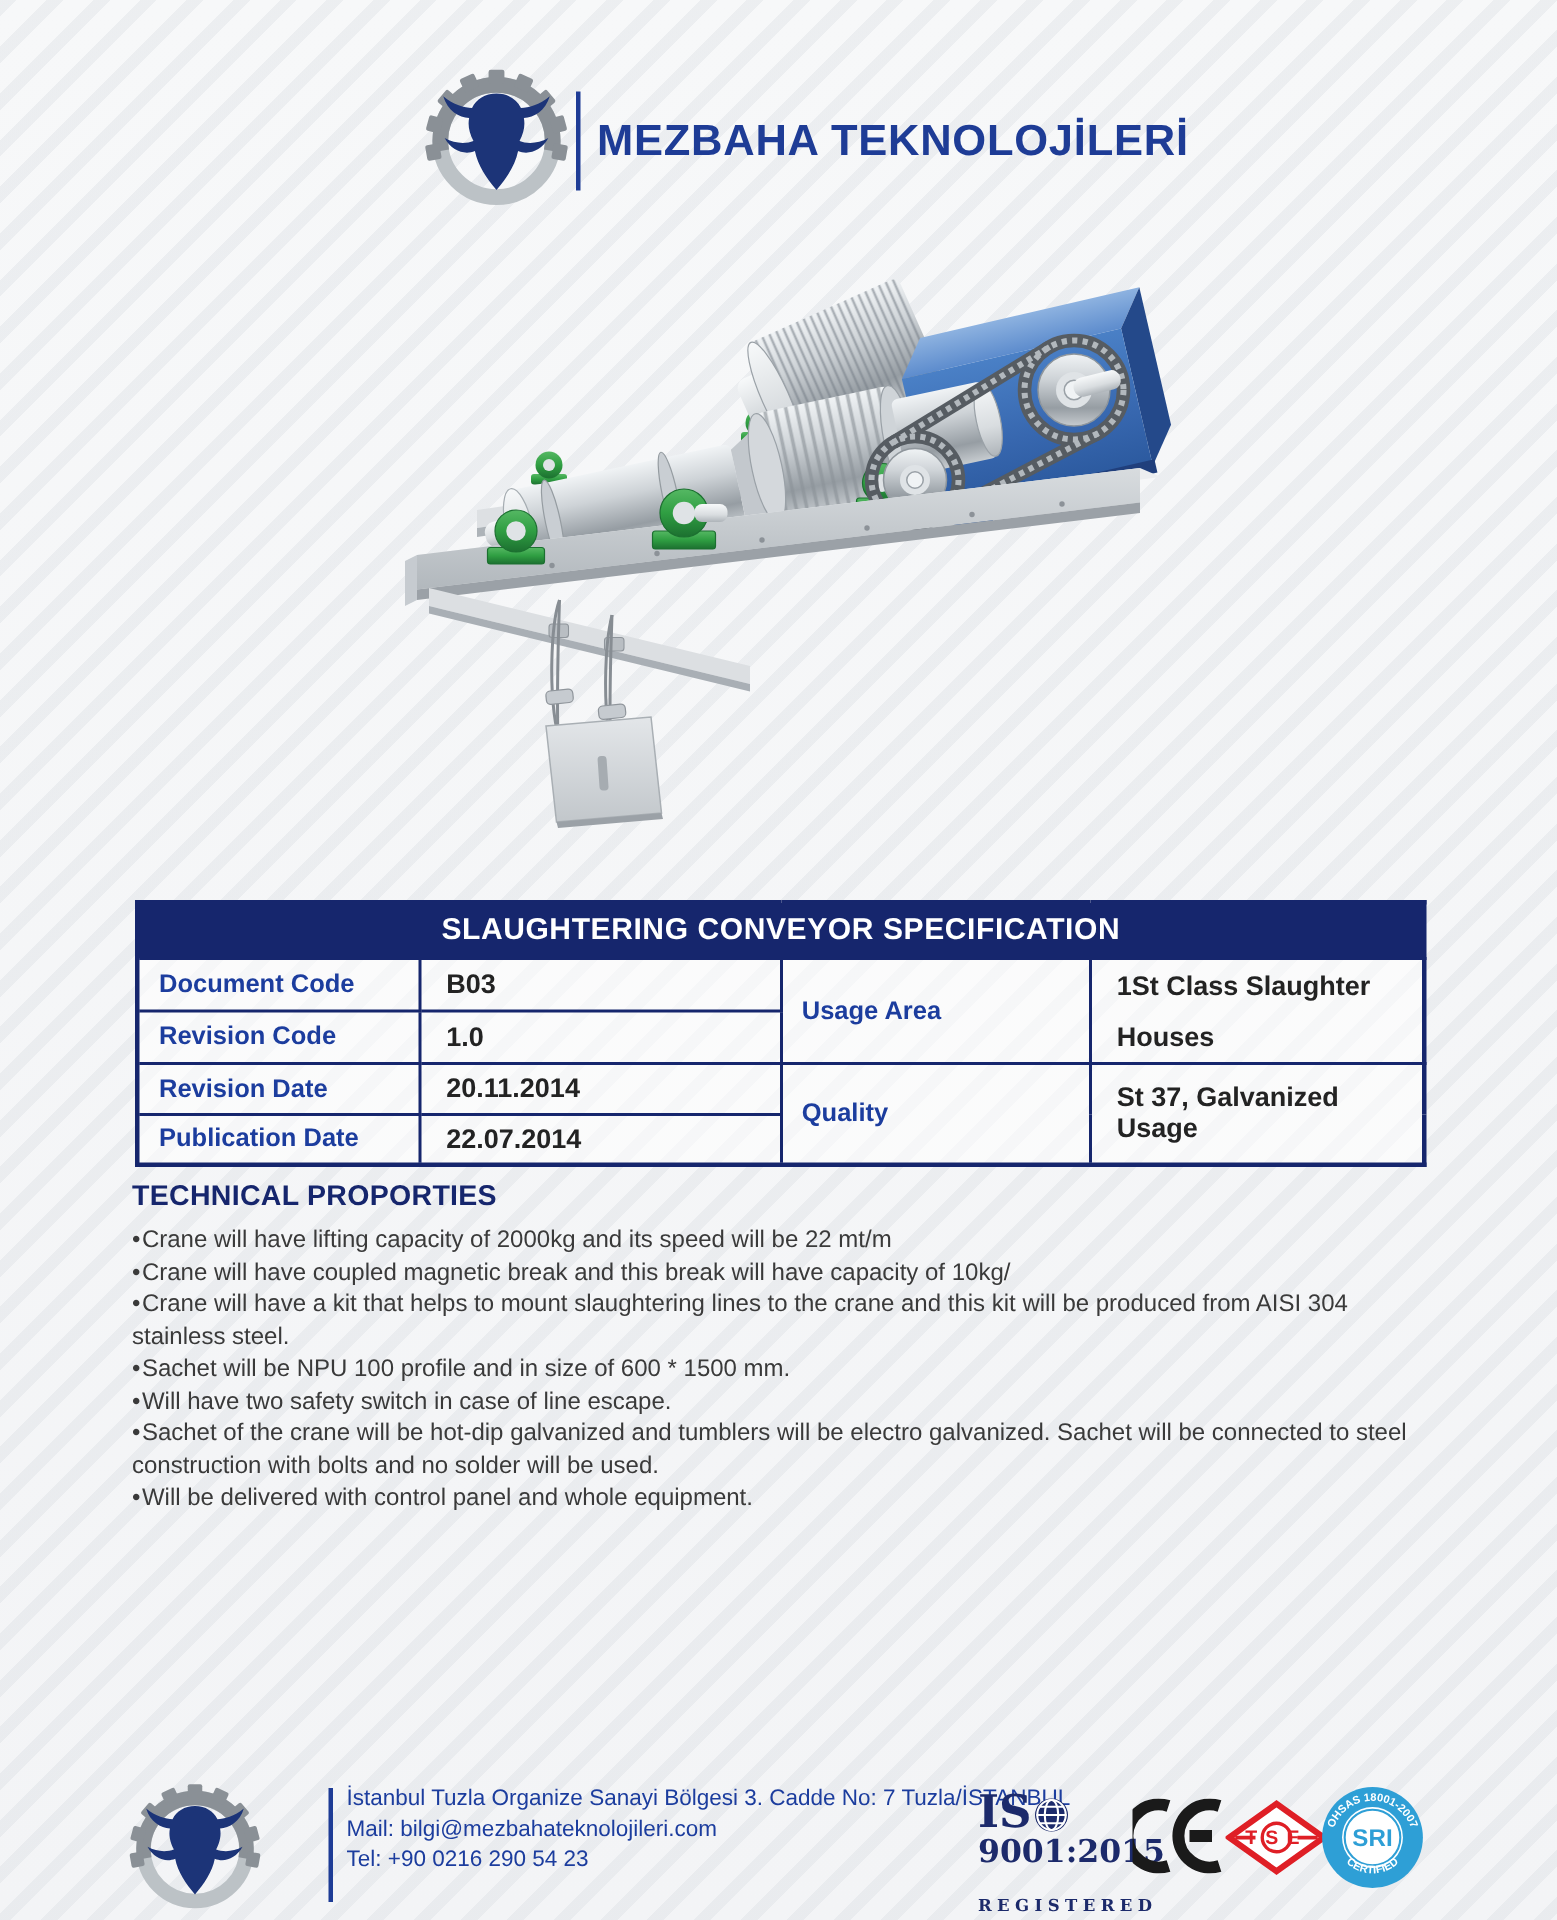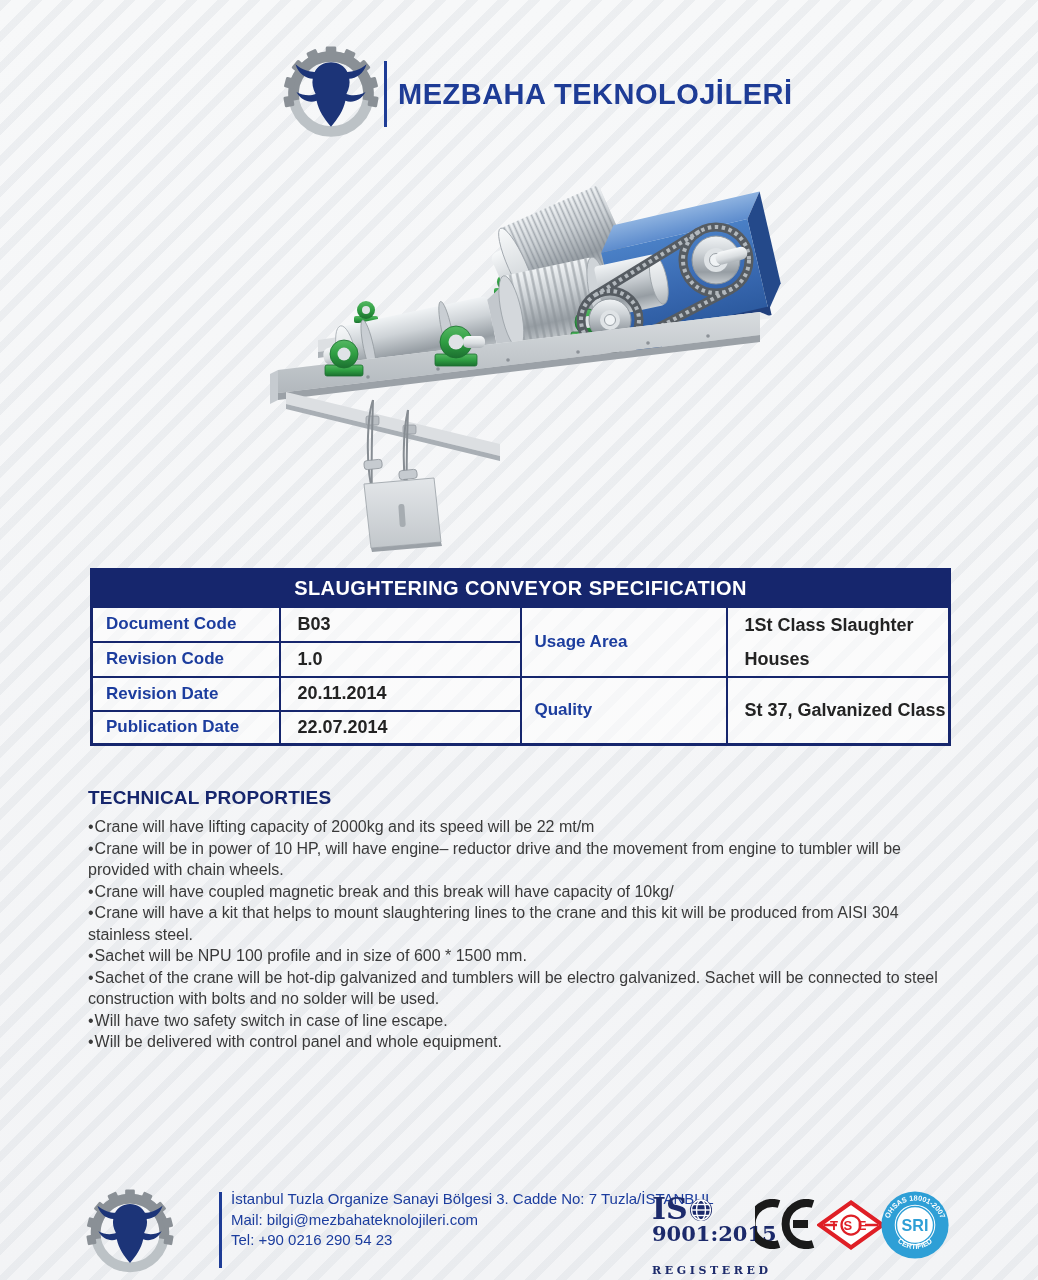--- a/index.html
+++ b/index.html
@@ -16,21 +16,21 @@
   .brand-header { position:absolute; left:283px; top:46px; display:flex; align-items:center; }
   .brand-logo { width:96px; height:96px; }
   .brand-divider { width:3px; height:66px; background:#1e3c96; margin:0 11px 0 5px; }
   .brand-name { font-size:29px; font-weight:bold; color:#1e3c96; letter-spacing:0.5px; line-height:1.05; white-space:nowrap; }
   .brand-tagline { font-size:20px; color:#3c3e41; letter-spacing:6px; margin-top:5px; white-space:nowrap; }
 
   
   .machine { position:absolute; left:248px; top:164px; width:548px; height:408px; }
 
   
-  .spec-table { position:absolute; left:90px; top:568px; width:858px; border-collapse:collapse; table-layout:fixed; }
+  .spec-table { position:absolute; left:90px; top:600px; width:858px; border-collapse:collapse; table-layout:fixed; }
   .spec-table th, .spec-table td { border:2px solid #16266d; }
   .spec-table { border:3px solid #16266d; }
   .spec-title {
     background:#16266d; color:#ffffff; font-size:20px; font-weight:bold;
     letter-spacing:0.4px; height:37px; text-align:center;
   }
   .spec-table td { height:34px; background:rgba(255,255,255,0.55); vertical-align:middle; }
   .cell-label { color:#1c3d9e; font-weight:bold; font-size:17px; padding-left:13px; }
   .cell-value { color:#232323; font-weight:bold; font-size:18px; padding-left:17px; }
   .cell-wrap  { line-height:34px; padding-top:0; padding-bottom:0; }
@@ -275,38 +275,37 @@
       <td class="cell-value cell-wrap" rowspan="2">1St Class Slaughter Houses</td>
     </tr>
     <tr>
       <td class="cell-label">Revision Code</td>
       <td class="cell-value">1.0</td>
     </tr>
     <tr>
       <td class="cell-label">Revision Date</td>
       <td class="cell-value">20.11.2014</td>
       <td class="cell-label" rowspan="2">Quality</td>
-      <td class="cell-value" rowspan="2">St 37, Galvanized Class</td>
+      <td class="cell-value" rowspan="2">St 37, Galvanized Usage</td>
     </tr>
     <tr>
       <td class="cell-label">Publication Date</td>
       <td class="cell-value">22.07.2014</td>
     </tr>
   </tbody>
     </table>
 
   <div class="technical">
     <div class="tech-heading">TECHNICAL PROPORTIES</div>
     <p class="bullet">Crane will have lifting capacity of 2000kg and its speed will be 22 mt/m</p>
-    <p class="bullet">Crane will be in power of 10 HP, will have engine– reductor drive and the movement from engine to tumbler will be provided with chain wheels.</p>
     <p class="bullet">Crane will have coupled magnetic break and this break will have capacity of  10kg/</p>
     <p class="bullet">Crane will have a kit that helps to mount slaughtering lines to the crane and this kit will be produced from AISI 304 stainless steel.</p>
     <p class="bullet">Sachet will be NPU 100 profile and in size of 600 * 1500 mm.</p>
+    <p class="bullet">Will have two safety switch in case of line escape.</p>
     <p class="bullet">Sachet of the crane will be hot-dip galvanized and tumblers will be electro galvanized. Sachet will be connected to steel construction with bolts and no solder will be used.</p>
-    <p class="bullet">Will have two safety switch in case of line escape.</p>
     <p class="bullet">Will be delivered with control panel and whole equipment.</p>
   </div>
 
   <svg class="footer-logo" viewBox="0 0 100 100">
     <circle cx="50" cy="50" r="39" fill="none" stroke="#bcc2c6" stroke-width="11"></circle>
     <path d="M 11.6 56.8 A 39 39 0 1 1 88.4 56.8" fill="none" stroke="#8a9096" stroke-width="11"></path>
     <g fill="#8a9096">
       <rect x="44.5" y="0.5" width="11" height="10" rx="1.5" transform="rotate(-100 50 50)"></rect>
       <rect x="44.5" y="0.5" width="11" height="10" rx="1.5" transform="rotate(-75 50 50)"></rect>
       <rect x="44.5" y="0.5" width="11" height="10" rx="1.5" transform="rotate(-50 50 50)"></rect>

